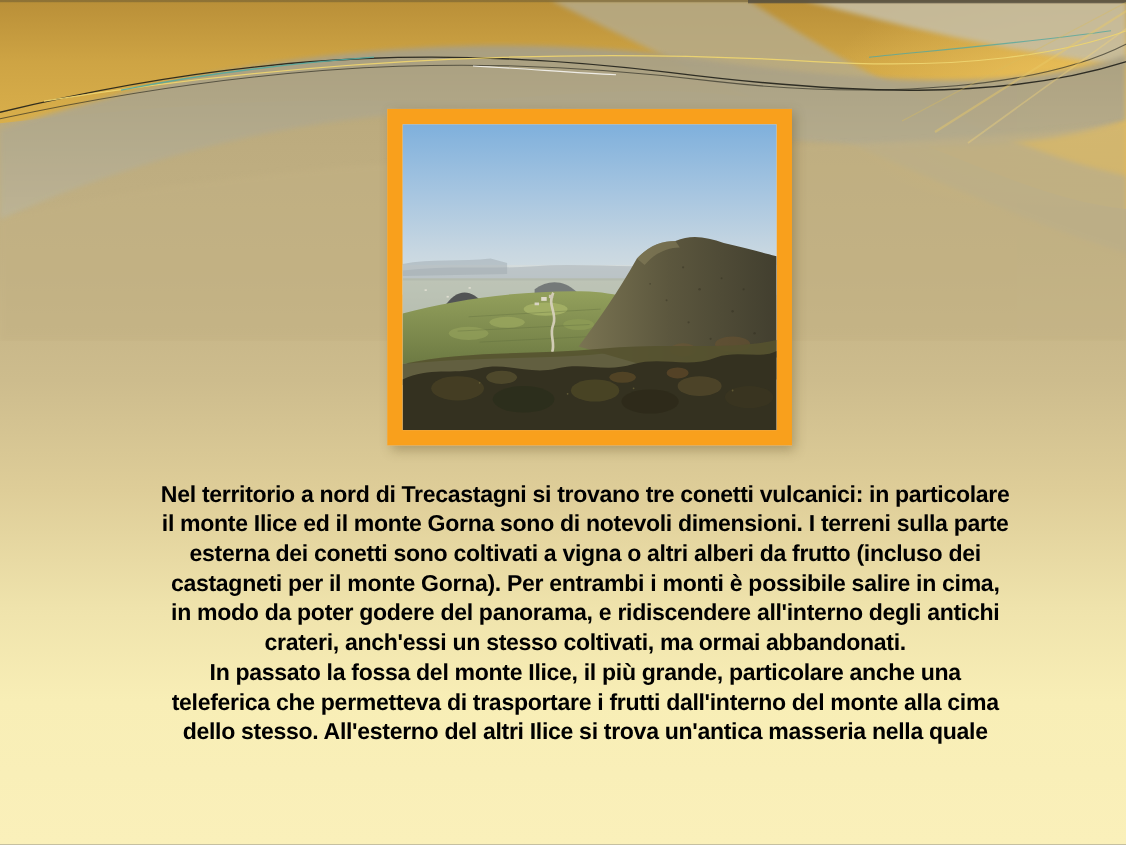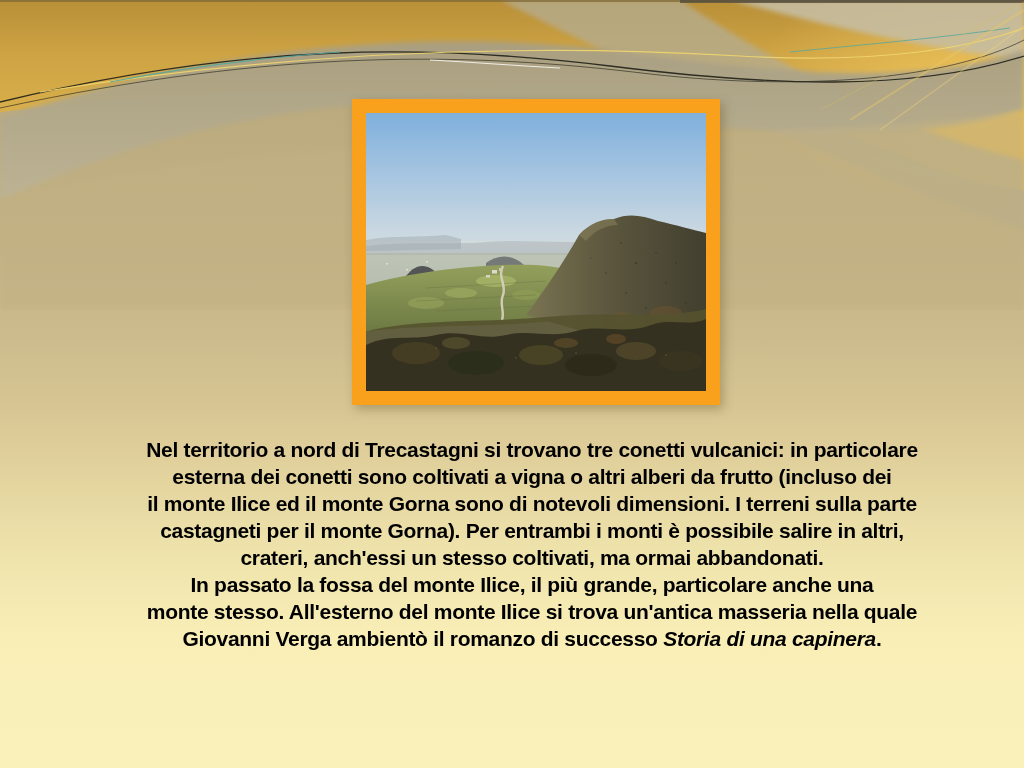--- a/index.html
+++ b/index.html
@@ -168,27 +168,26 @@
           <circle cx="150" cy="245" r="0.8"></circle>
         <circle cx="210" cy="240" r="0.8"></circle>
           <circle cx="300" cy="242" r="0.8"></circle>
       </g>
     </svg>
   </div>
 
   <div class="text-block">
     <div class="para">
       <div class="line">Nel territorio a nord di Trecastagni si trovano tre conetti vulcanici: in particolare</div>
+      <div class="line">il monte Ilice ed il monte Gorna sono di notevoli dimensioni. I terreni sulla parte</div>
       <div class="line">esterna dei conetti sono coltivati a vigna o altri alberi da frutto (incluso dei</div>
-      <div class="line">il monte Ilice ed il monte Gorna sono di notevoli dimensioni. I terreni sulla parte</div>
-      <div class="line">castagneti per il monte Gorna). Per entrambi i monti è possibile salire in altri,</div>
+      <div class="line">castagneti per il monte Gorna). Per entrambi i monti è possibile salire in cima,</div>
+      <div class="line">in modo da poter godere del panorama, e ridiscendere all'interno degli antichi</div>
       <div class="line">crateri, anch'essi un stesso coltivati, ma ormai abbandonati.</div>
     </div>
     <div class="para">
       <div class="line">In passato la fossa del monte Ilice, il più grande, particolare anche una</div>
-      <div class="line">monte stesso. All'esterno del monte Ilice si trova un'antica masseria nella quale</div>
-      <div class="line">
-        <span>Giovanni Verga ambientò il romanzo di successo </span><span class="italic">Storia di una capinera</span><span>.</span>
-      </div>
+      <div class="line">teleferica che permetteva di trasportare i frutti dall'interno del monte alla cima</div>
+      <div class="line">dello stesso. All'esterno del altri Ilice si trova un'antica masseria nella quale</div>
     </div>
   </div>
 
 </div>
 
 </body></html>

